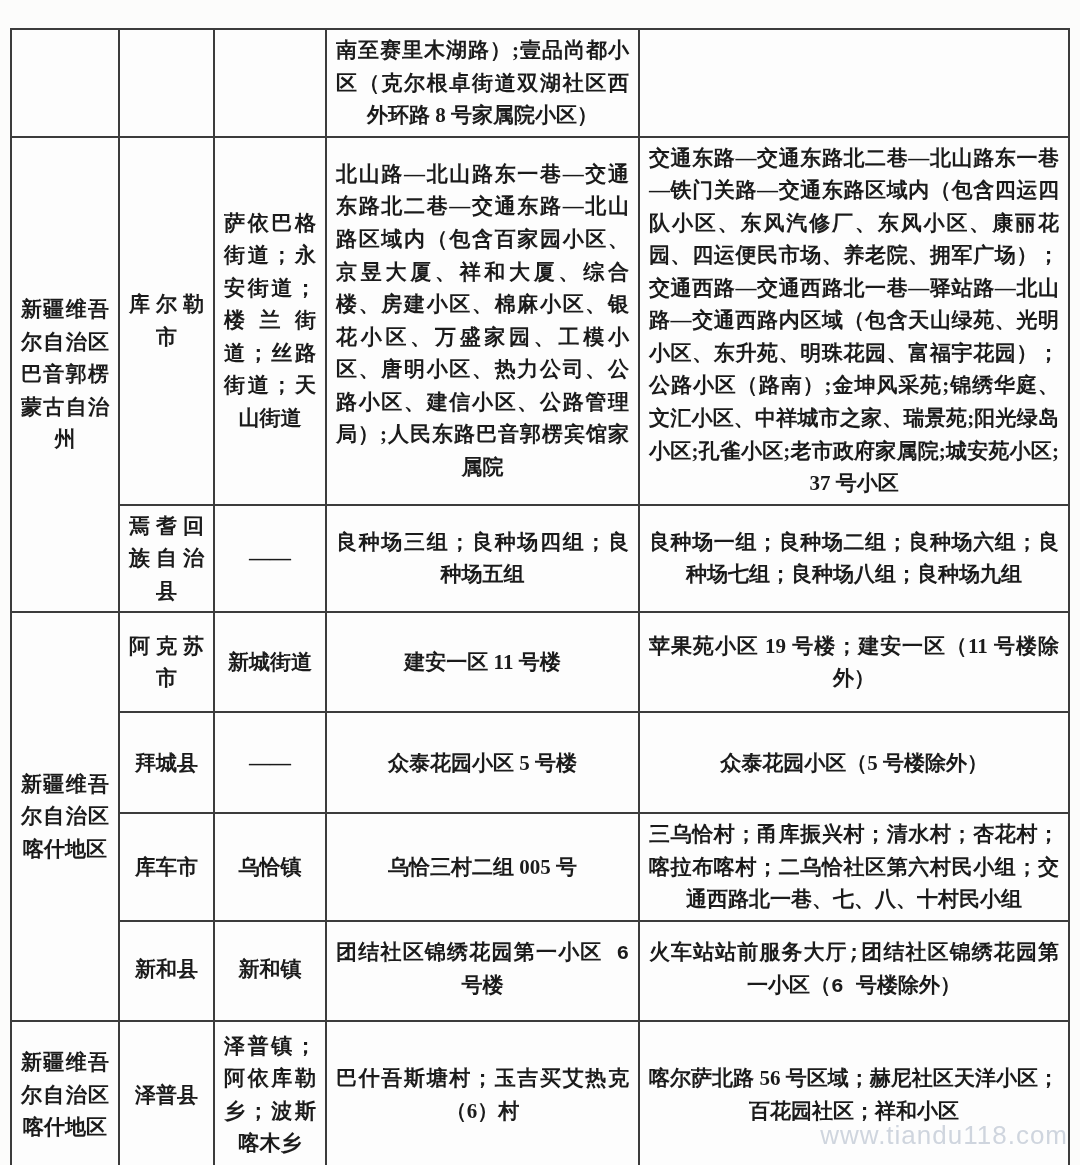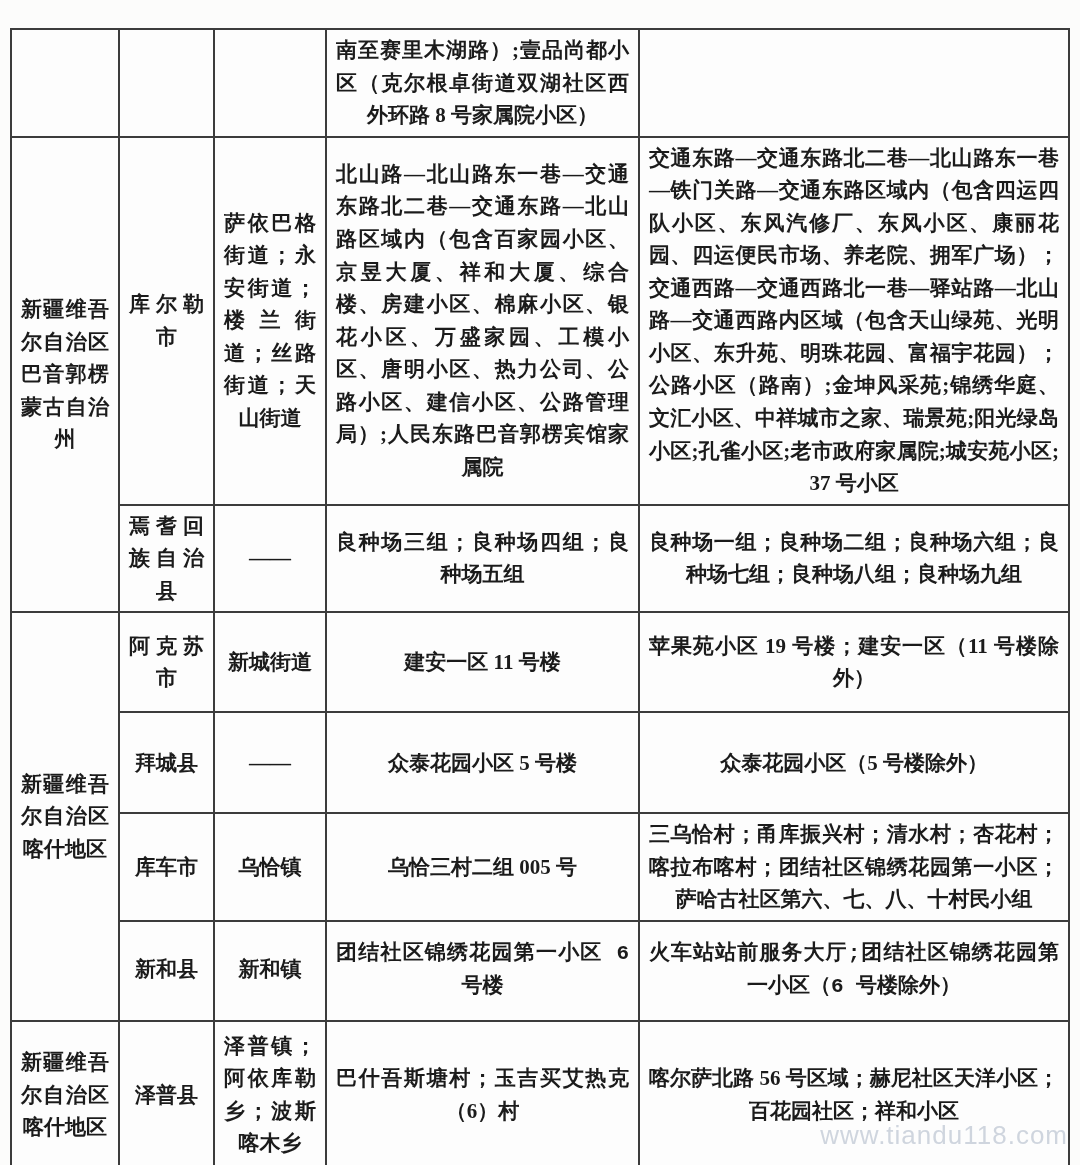--- a/index.html
+++ b/index.html
@@ -94,21 +94,21 @@
         <tr style="height: 101px; border-radius: 32px;">
           <td>拜城县</td>
           <td>——</td>
           <td>众泰花园小区 5 号楼</td>
           <td>众泰花园小区（5 号楼除外）</td>
         </tr>
         <tr style="height: 100px;">
           <td>库车市</td>
           <td>乌恰镇</td>
           <td>乌恰三村二组 005 号</td>
-          <td>三乌恰村；甬库振兴村；清水村；杏花村；喀拉布喀村；团结社区锦绣花园第一小区；萨哈古社区第六、七、八、十村民小组</td>
+          <td>三乌恰村；甬库振兴村；清水村；杏花村；喀拉布喀村；二乌恰社区第六村民小组；交通西路北一巷、七、八、十村民小组</td>
         </tr>
         <tr style="height: 100px; font-family: Liberation Mono, monospace;">
           <td>新和县</td>
           <td>新和镇</td>
           <td>团结社区锦绣花园第一小区 6 号楼</td>
           <td>火车站站前服务大厅;团结社区锦绣花园第一小区（6 号楼除外）</td>
         </tr>
         <tr style="height: 148px;">
           <td>新疆维吾尔自治区喀什地区</td>
           <td>泽普县</td>

